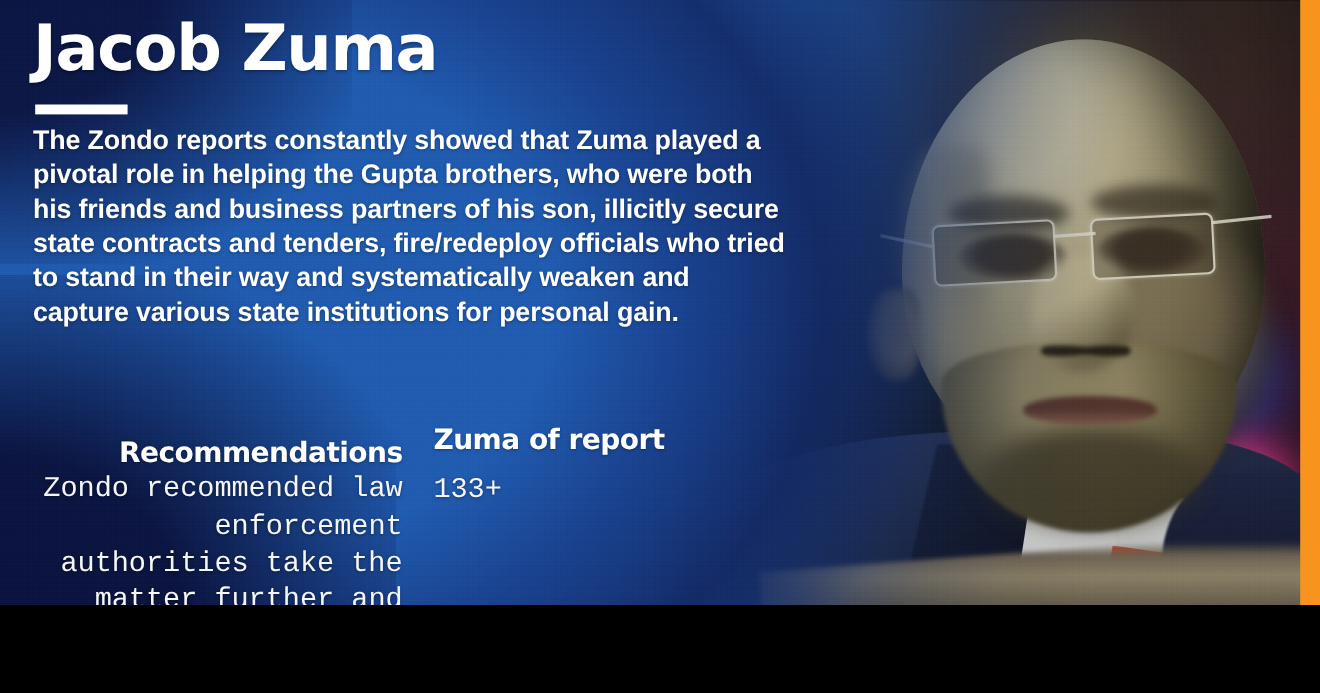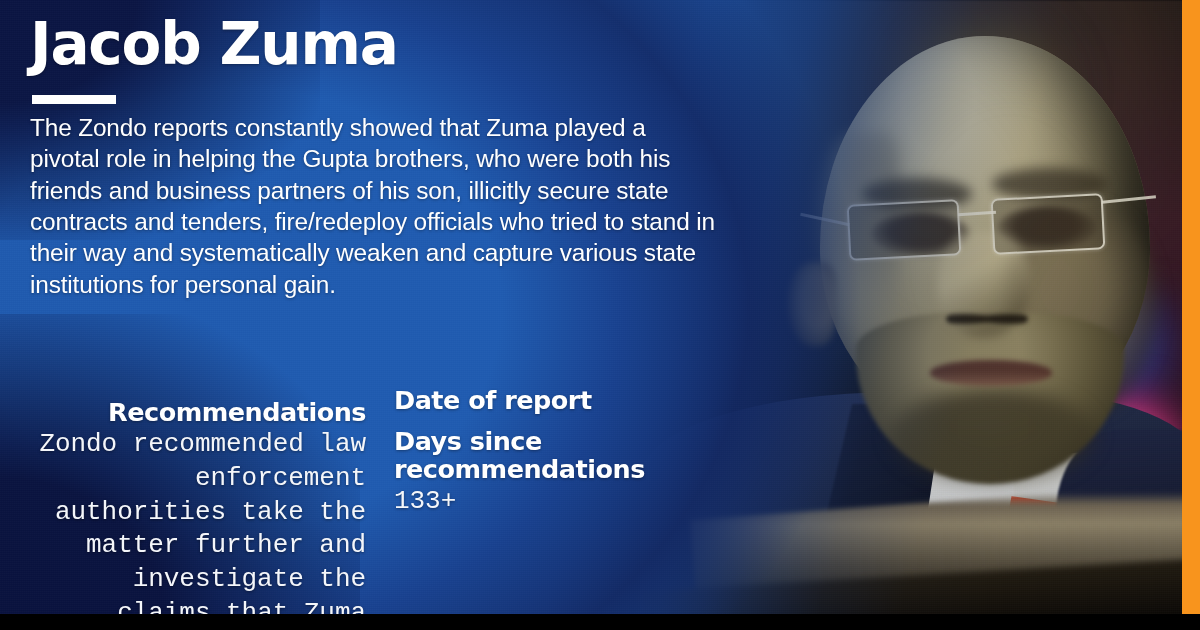--- a/index.html
+++ b/index.html
@@ -1,21 +1,21 @@
 <!DOCTYPE html>
 <html><head>
 <meta charset="utf-8">
 <title>Jacob Zuma — Zondo report card</title>
 <style>
   html,body{margin:0;padding:0;background:#000;}
   *{box-sizing:border-box;}
 
   .canvas{
     position:relative;
-    width:1200px;height:614px;
+    width:1200px;height:550px;
     overflow:hidden;
     font-family:"Liberation Sans", sans-serif;
     background:#8b5cf6;
     -webkit-font-smoothing:antialiased;
   }
 
   
   .photo{
     position:absolute;inset:0;
     background:#07070a;
@@ -247,21 +247,21 @@
     font-family:"DejaVu Sans", sans-serif;
     text-shadow:0 1px 3px rgba(0,0,0,.30);
   }
   .rule{
     position:absolute;left:32px;top:95px;width:84px;height:9px;
     background:#ffffff;
   }
   .lede{
     position:absolute;left:30px;top:112px;width:690px;
     font-size:24.4px;line-height:1.285;
-    font-weight:400;color:#ffffff;letter-spacing:-.15px;
+    font-weight:700;color:#ffffff;letter-spacing:-.15px;
     font-family:"Liberation Sans", sans-serif;
     text-shadow:0 1px 3px rgba(0,0,0,.35);
   }
 
   .col-left{position:absolute;left:30px;top:398px;width:336px;text-align:right;}
   .col-right{position:absolute;left:394px;top:386px;width:370px;}
 
   .blk-h{
     font-family:"DejaVu Sans", sans-serif;
     font-weight:700;font-size:25.5px;line-height:1.10;
@@ -339,25 +339,24 @@
 
     <div class="col-left">
       <div>
         <div class="blk-h">Recommendations</div>
         <div class="blk-b">Zondo recommended law enforcement authorities take the matter further and investigate the claims that Zuma violated the Prevention and Combatting Corrupt Activities Act 12 of 2004 (”PRECCA”).</div>
       </div>
     </div>
 
     <div class="col-right">
       <div>
-        <div class="blk-h">Date of report</div>
+        <div class="blk-h">Zuma of report</div>
       </div>
       <div class="gap"></div>
       <div>
-        <div class="blk-h">Days since recommendations</div>
         <div class="blk-b">133+</div>
       </div>
       <div class="gap"></div>
       <div>
       </div>
     </div>
 
   </div>
 </div>
 

